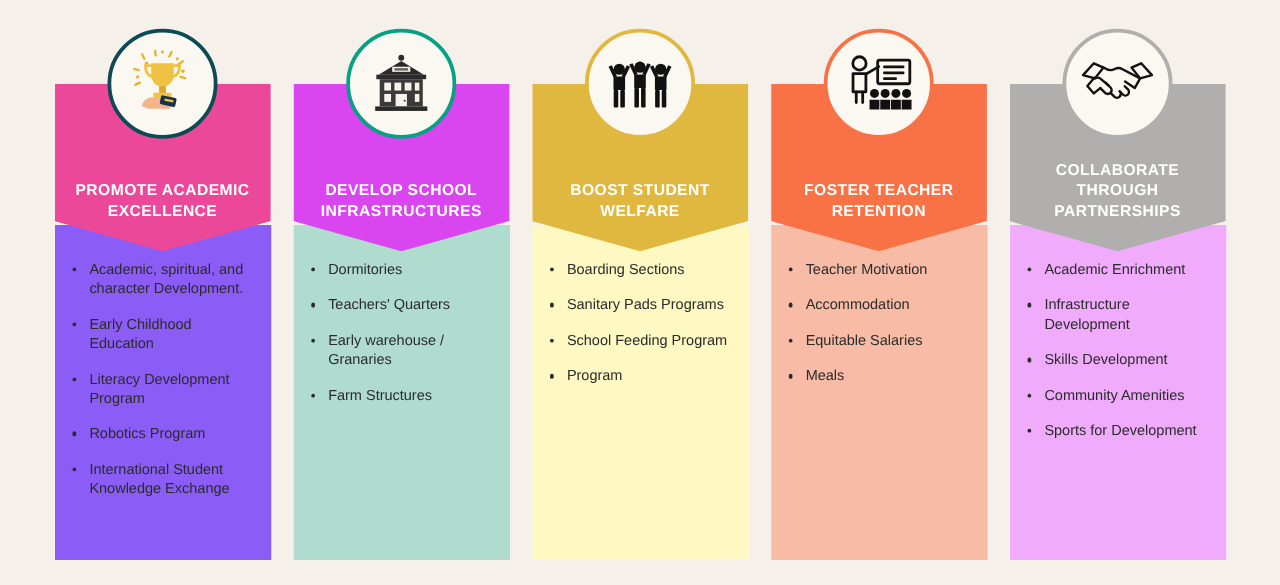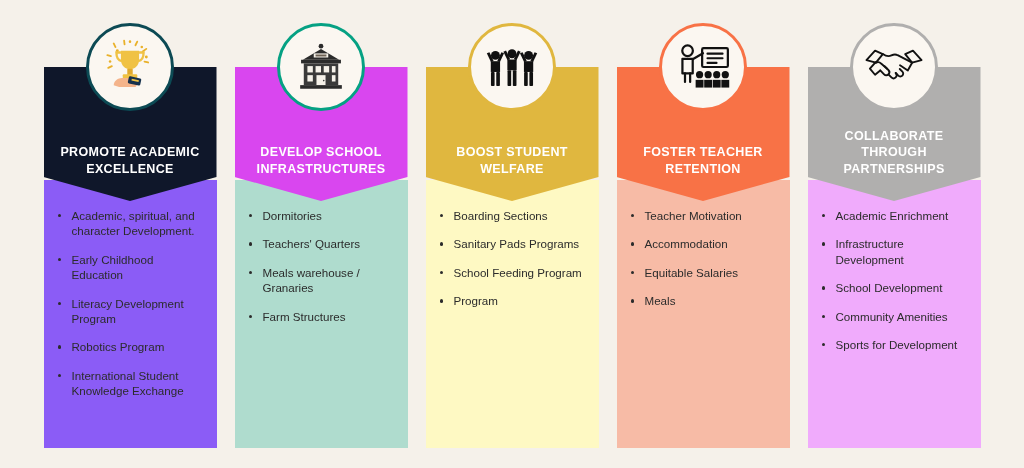--- a/index.html
+++ b/index.html
@@ -133,21 +133,21 @@
         <path d="M22 14h20v10c0 6-4.5 10.5-10 10.5S22 30 22 24z" fill="#F0C244"></path>
         <path d="M22 16h-5c0 6 2.5 9 6 9.5" fill="none" stroke="#F0C244" stroke-width="2.6"></path>
         <path d="M42 16h5c0 6-2.5 9-6 9.5" fill="none" stroke="#F0C244" stroke-width="2.6"></path>
         <rect x="29" y="34" width="6" height="7" fill="#E0A92E"></rect>
         <rect x="24" y="40" width="16" height="4.5" rx="1" fill="#F0C244"></rect>
         <path d="M14 52c0-5 5-8 9-8h10l10 4-5 6H20z" fill="#F4B48B"></path>
         <rect x="31" y="42" width="14" height="8" rx="1.5" fill="#16314C" transform="rotate(12 31 42)"></rect>
         <rect x="34" y="45" width="8" height="2" fill="#F0C244" transform="rotate(12 34 45)"></rect>
       </svg>
     </div>
-    <div class="header" style="background:#0f172a">
+    <div class="header" style="background:#ec4899">
       <div class="header-title">PROMOTE ACADEMIC
 EXCELLENCE</div>
     </div>
     <div class="body-panel" style="background:#8b5cf6">
       <ul class="bullet-list">
         <li class="bullet-item">Academic, spiritual, and character Development.</li>
         <li class="bullet-item"> Early Childhood Education</li>
         <li class="bullet-item">Literacy Development Program</li>
         <li class="bullet-item">Robotics Program</li>
         <li class="bullet-item">International Student Knowledge Exchange</li>
@@ -178,21 +178,21 @@
       </svg>
     </div>
     <div class="header" style="background:#d946ef">
       <div class="header-title">DEVELOP SCHOOL
 INFRASTRUCTURES</div>
     </div>
     <div class="body-panel" style="background:#AFDCCE">
       <ul class="bullet-list">
         <li class="bullet-item">Dormitories</li>
         <li class="bullet-item">Teachers' Quarters</li>
-        <li class="bullet-item">Meals warehouse / Granaries</li>
+        <li class="bullet-item">Early warehouse / Granaries</li>
         <li class="bullet-item">Farm Structures</li>
       </ul>
     </div>
   </div>
 
   <div class="column">
     <div class="icon-badge" style="border: 3px solid rgb(224, 183, 63); background: rgb(251, 247, 241);">
       <svg width="58" height="52" viewBox="0 0 70 56">
         <g fill="#111111">
           <circle cx="15" cy="14" r="5.4"></circle>
@@ -288,20 +288,20 @@
     </div>
     <div class="header" style="background:#B0AFAE">
       <div class="header-title">COLLABORATE
 THROUGH
 PARTNERSHIPS</div>
     </div>
     <div class="body-panel" style="background:#f0abfc">
       <ul class="bullet-list">
         <li class="bullet-item">Academic Enrichment</li>
         <li class="bullet-item">Infrastructure Development</li>
-        <li class="bullet-item">School Development</li>
+        <li class="bullet-item">Skills Development</li>
         <li class="bullet-item">Community Amenities</li>
         <li class="bullet-item">Sports for Development</li>
       </ul>
     </div>
   </div>
 
 </div>
 
 </body></html>

